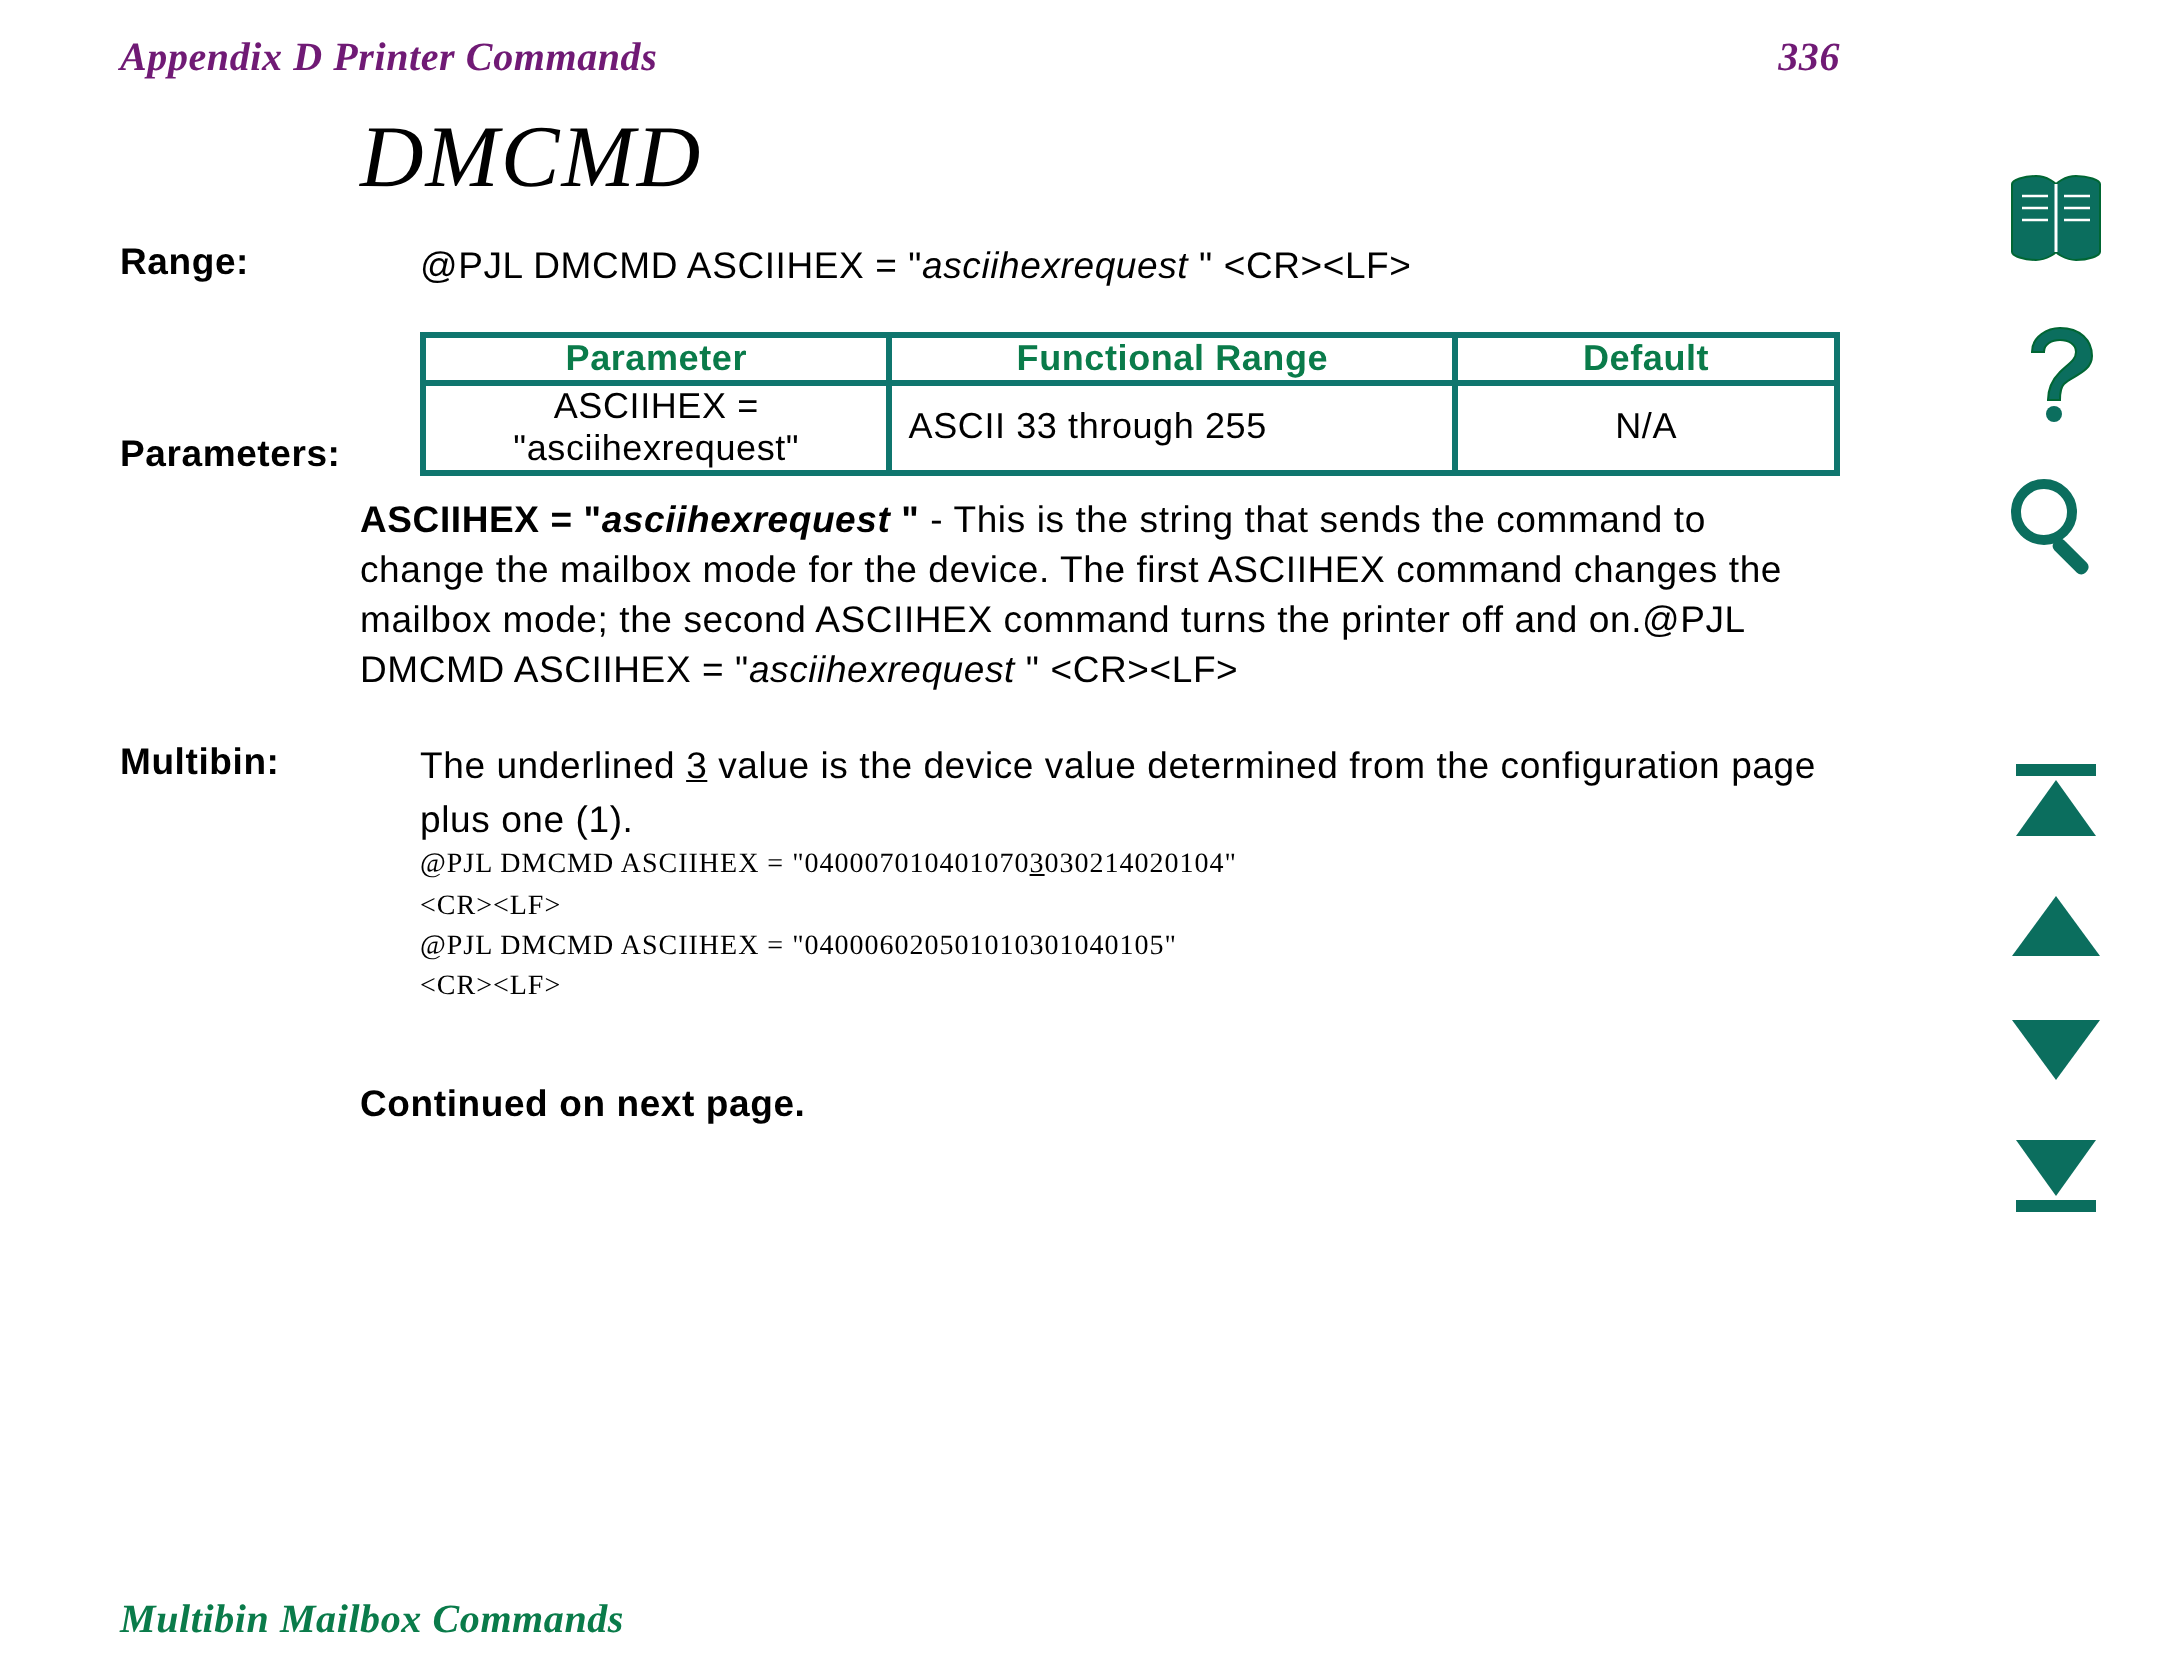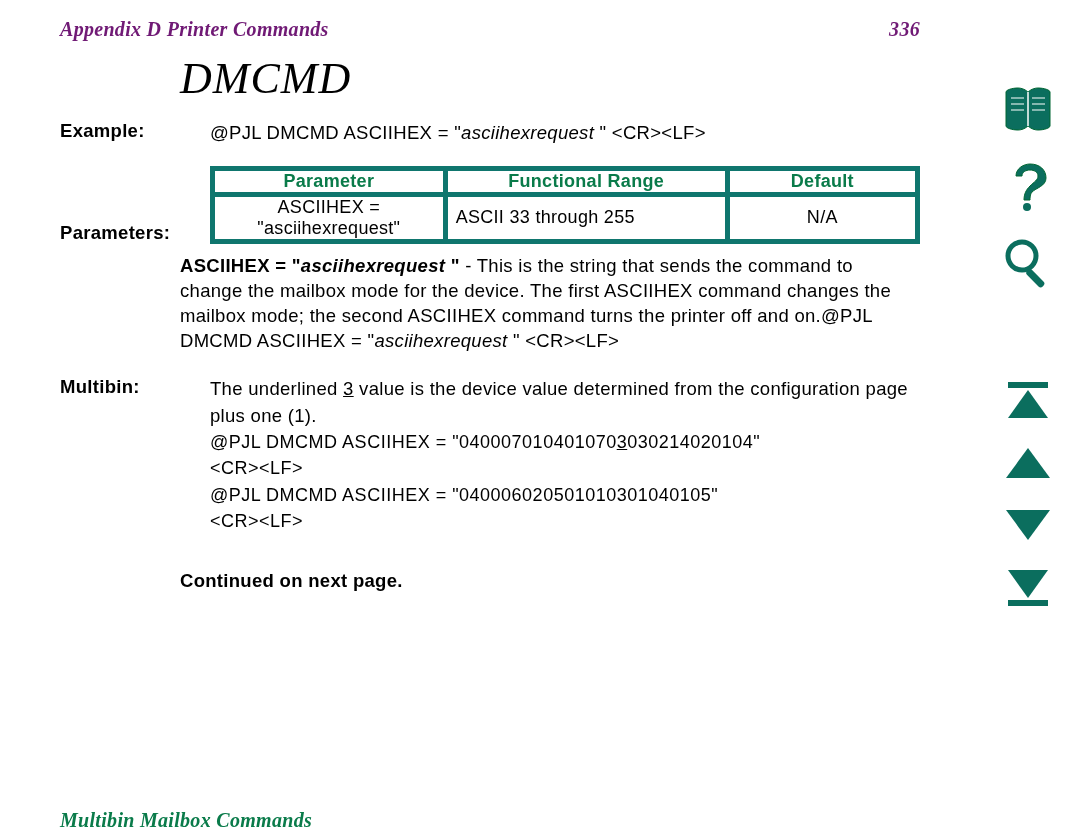--- a/index.html
+++ b/index.html
@@ -56,53 +56,53 @@
   .syntax-val {
     line-height: 1.4;
   }
   .ital { font-style: italic; }
   table.params {
     border-collapse: collapse;
     width: 100%;
     font-size: 18px;
   }
   table.params th, table.params td {
-    border: 5px solid #0f766e;
+    border: 3px solid #0f766e;
     padding: 0 8px;
     text-align: left;
   }
   table.params th {
     text-align: center;
     color: #0a7b4a;
     font-weight: bold;
   }
   .param-desc {
     padding-left: 120px;
     font-size: 18.5px;
     line-height: 1.35;
     margin-bottom: 22px;
   }
   .example-lines {
     font-size: 18.5px;
     line-height: 1.45;
   }
   .mono {
-    font-family: Liberation Sans, sans-serif;
-    font-size: 18px;
+    font-family: Liberation Serif, serif;
+    font-size: 14px;
     letter-spacing: 0.5px;
   }
   .continue {
     font-weight: bold;
     font-size: 18.5px;
     padding-left: 120px;
     margin-top: 36px;
   }
   .footer {
     position: absolute;
-    bottom: 2px;
+    bottom: 12px;
     left: 60px;
     font-family: "Times New Roman", Times, serif;
     font-weight: bold;
     font-style: italic;
     color: #0a7b4a;
     font-size: 20px;
   }
   .navbar {
     position: absolute;
     right: 22px;
@@ -126,21 +126,21 @@
 <div class="header">
   <span>Appendix D   Printer Commands</span>
   <span>336</span>
 </div>
 
 <div class="content">
   <h1 class="title">DMCMD</h1>
 
 
   <div class="row">
-    <div class="label-col">Example:</div>
+    <div class="label-col">Range:</div>
     <div class="value-col syntax-val">
       <span>@PJL DMCMD ASCIIHEX = "</span><span class="ital">asciihexrequest </span><span>" &lt;CR&gt;&lt;LF&gt;</span>
     </div>
   </div>
 
   <div class="row" style="margin-bottom:10px;align-items:flex-end;">
     <div class="label-col">Parameters:</div>
     <div class="value-col">
       <table class="params">
         <tbody>

